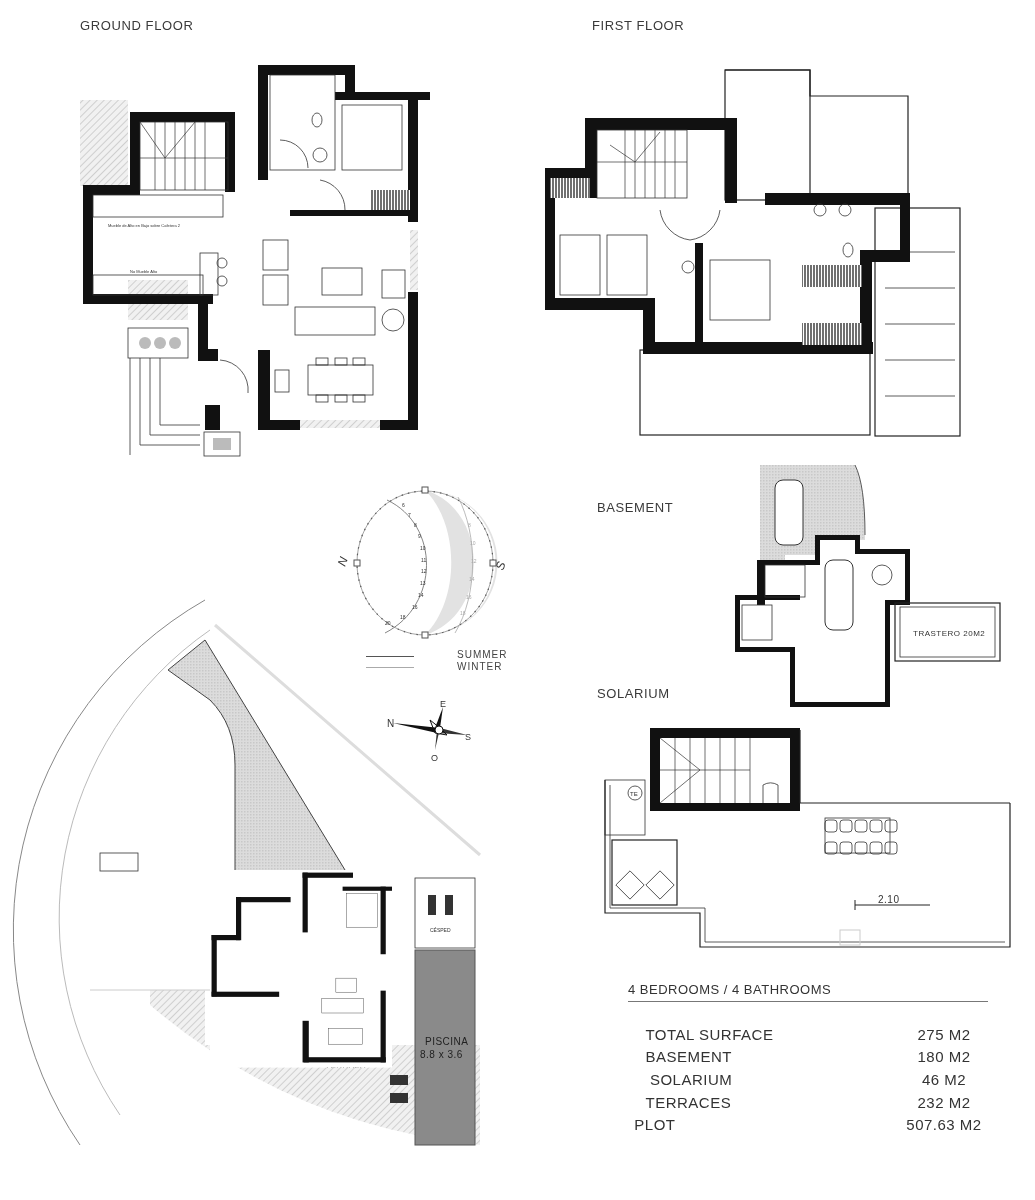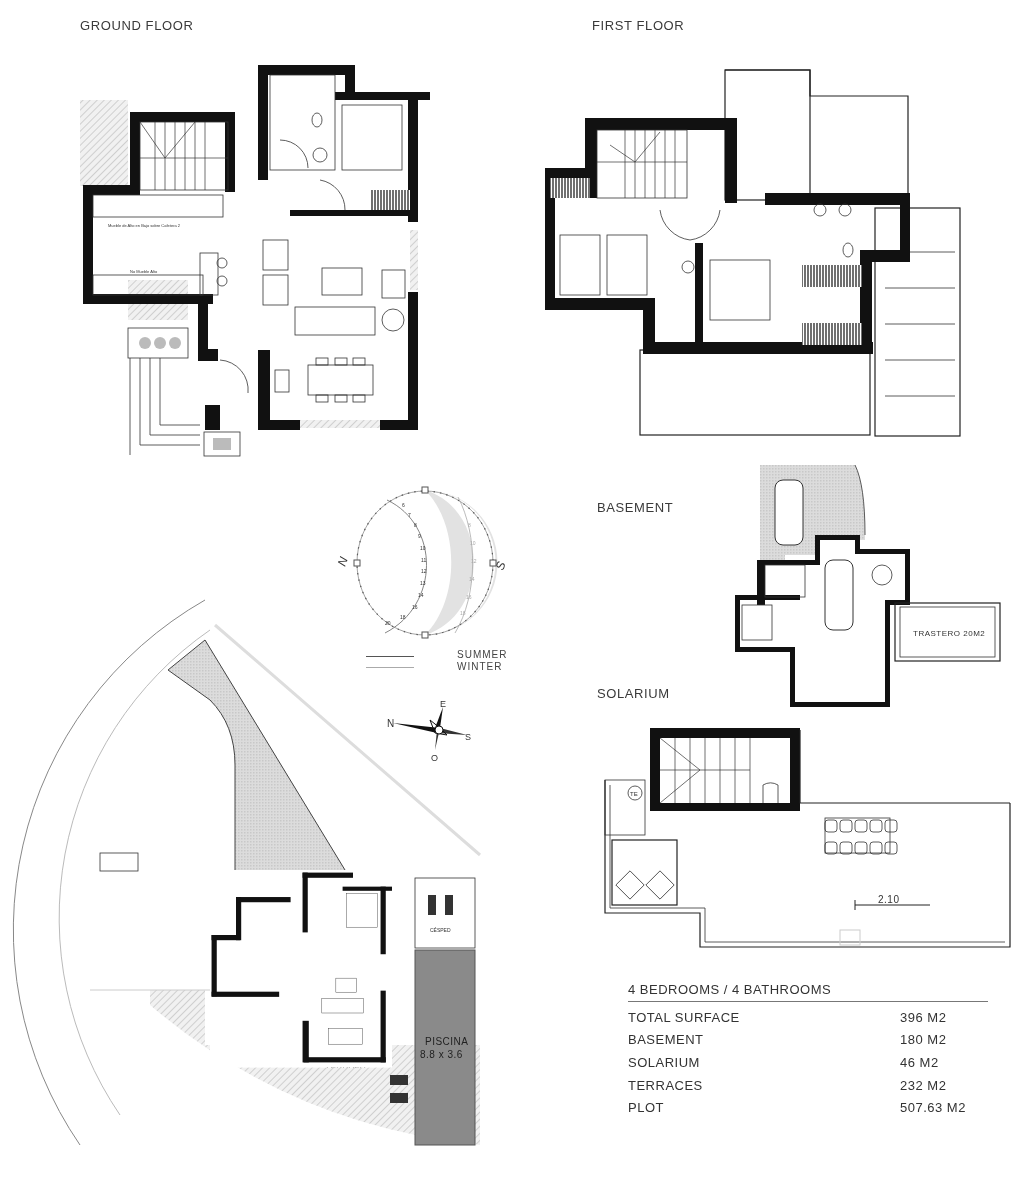--- a/index.html
+++ b/index.html
@@ -7,22 +7,22 @@
   .label { position: absolute; font-size: 13px; letter-spacing: 0.6px; color: #3a3a3a; }
   svg { position: absolute; overflow: visible; }
   .wall { fill: #111; }
   .thin { fill: none; stroke: #222; stroke-width: 1.2; }
   .thin2 { fill: none; stroke: #333; stroke-width: 0.8; }
   .hatch { fill: url(#diag); }
   .grid { fill: url(#grid); }
   .tiny { font-size: 5px; fill: #333; font-family: "Liberation Sans", sans-serif; }
   .rm { font-size: 9px; fill: #333; font-family: "Liberation Sans", sans-serif; letter-spacing: 0.5px; }
   .specs { position: absolute; left: 628px; top: 982px; width: 360px; }
-  .specs-title { font-size: 13px; letter-spacing: 0.5px; color: #333; padding-bottom: 4px; border-bottom: 1.5px solid #777; margin-bottom: 4px; }
-  .spec-row { display: flex; font-size: 13px; letter-spacing: 0.5px; color: #333; height: 22.6px; align-items: center; }
+  .specs-title { font-size: 13px; letter-spacing: 0.5px; color: #333; padding-bottom: 4px; border-bottom: 1.5px solid #777; margin-bottom: 21px; }
+  .spec-row { display: flex; font-size: 15px; letter-spacing: 0.5px; color: #333; height: 22.6px; align-items: center; justify-content: center; }
   .spec-label { width: 272px; }
   .legend-line { position: absolute; height: 0; border-top: 1px solid #555; width: 48px; }
   .legend-line.winter { border-top: 1px solid #aaa; }
   .legend-text { position: absolute; font-size: 10px; letter-spacing: 1px; color: #444; margin-left: 32px; }
 </style>
 </head>
 <body>
 
 <div class="label" style="left:80px; top:18px;">GROUND FLOOR</div>
 <div class="label" style="left:592px; top:18px;text-align:right;">FIRST FLOOR</div>
@@ -348,21 +348,21 @@
     <rect x="215" y="247" width="80" height="28" class="thin2"></rect>
     <rect x="228" y="305" width="65" height="30" class="thin2"></rect>
     <rect x="262" y="45" width="60" height="65" class="thin2"></rect>
   </g>
 </svg>
 
 <div class="specs">
   <div class="specs-title">4 BEDROOMS / 4 BATHROOMS</div>
   <div class="spec-row">
       <span class="spec-label">TOTAL SURFACE</span>
-      <span>396 M2</span>
+      <span>275 M2</span>
     </div>
   <div class="spec-row">
       <span class="spec-label">BASEMENT</span>
       <span>180 M2</span>
     </div>
   <div class="spec-row">
       <span class="spec-label">SOLARIUM</span>
       <span>46 M2</span>
     </div>
   <div class="spec-row">

